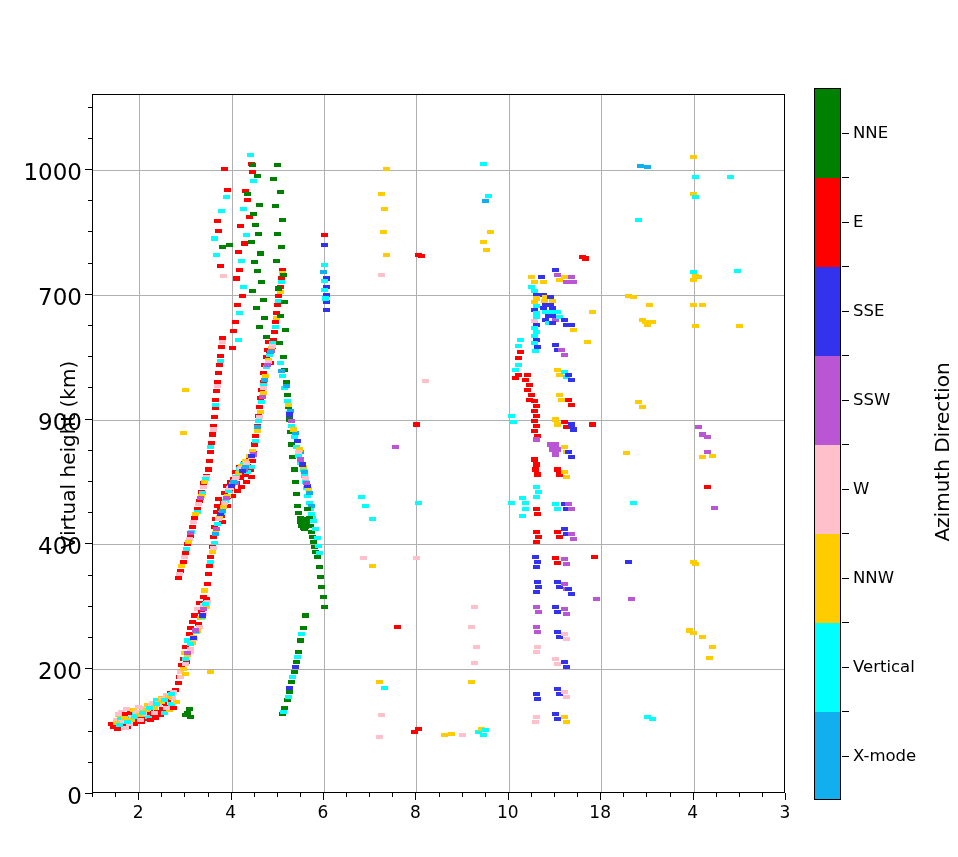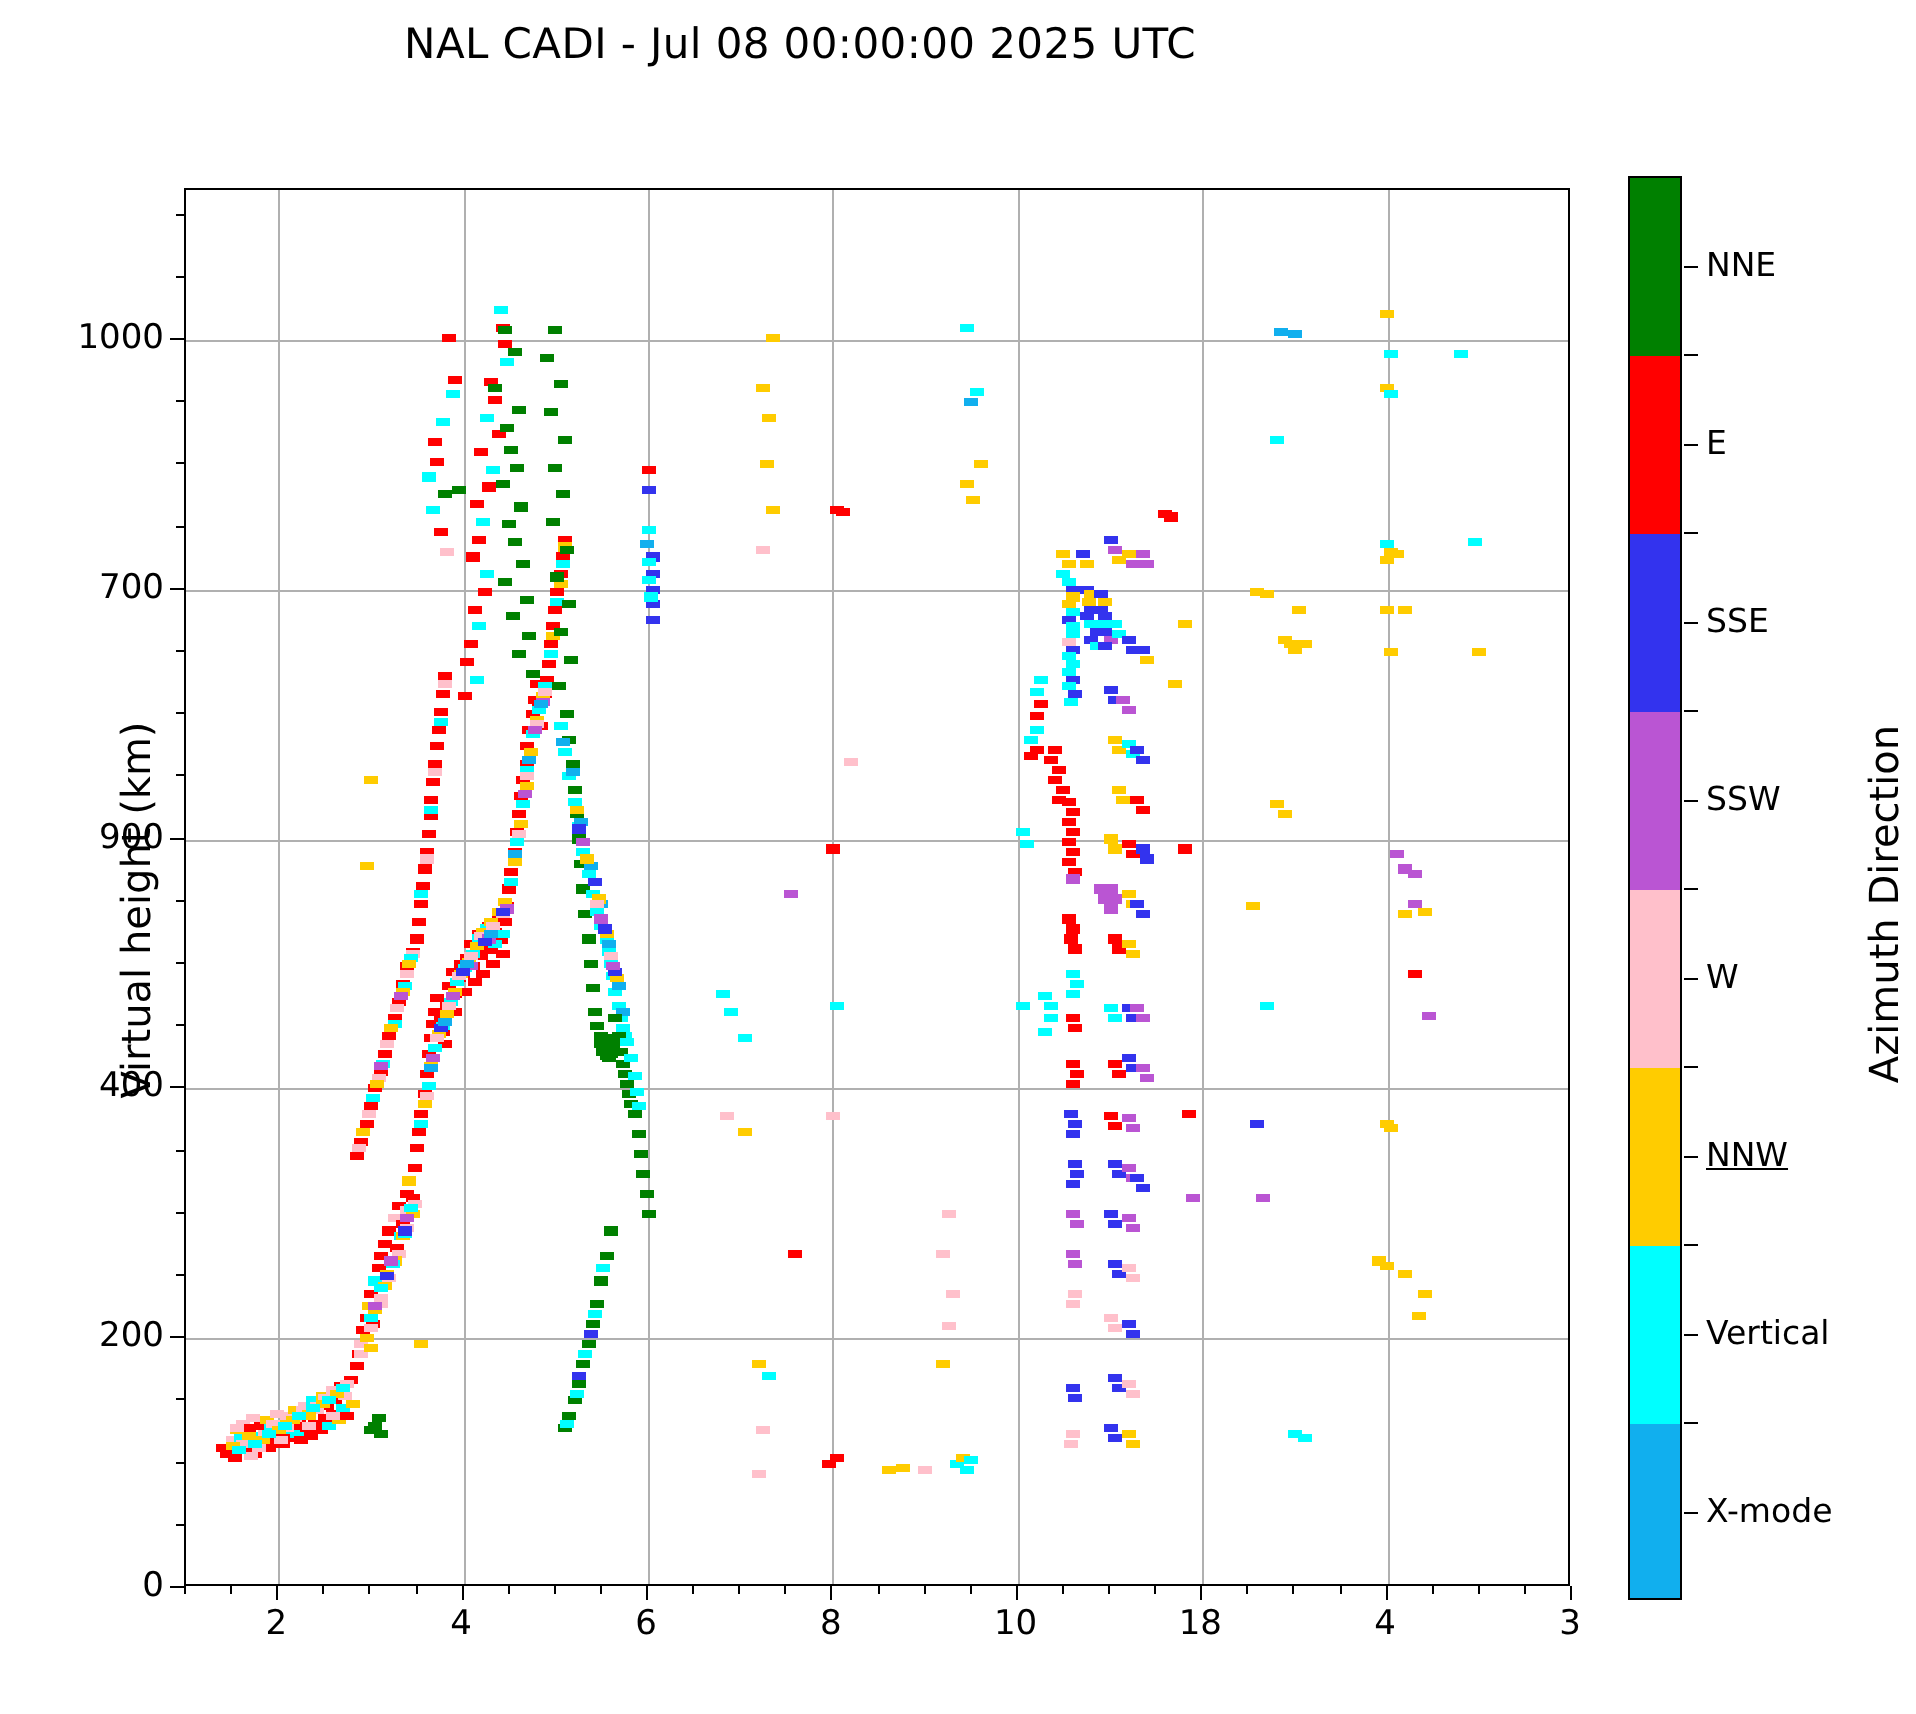--- a/index.html
+++ b/index.html
@@ -20,21 +20,21 @@
   #grid .v{width:1px;top:0;bottom:0;}
   #grid .h{height:1px;left:0;right:0;}
 
   #pts{position:absolute;inset:0;}
   #pts i{position:absolute;display:block;}
 
   
   .xtick{position:absolute;background:#000;width:1px;}
   .ytick{position:absolute;background:#000;height:1px;}
   .xlab{position:absolute;font-size:17px;text-align:center;width:60px;}
-  .ylab{position:absolute;font-size:17px;text-align:right;width:70px;}
+  .ylab{position:absolute;font-size:23px;text-align:right;width:70px;}
 
   
   #xtitle{position:absolute;left:92px;top:820px;width:693px;text-align:center;
           font-size:20px;}
   #ytitle{position:absolute;left:-92px;top:443px;width:320px;text-align:center;
           font-size:20px;transform:rotate(-90deg);transform-origin:center;}
 
   
   #cbar{position:absolute;left:814px;top:88px;width:27px;height:712px;
         border:1.2px solid #000;box-sizing:border-box;overflow:hidden;}
@@ -43,21 +43,20 @@
   .cbsep{position:absolute;left:842px;width:7px;height:1.3px;background:#000;}
   .cblab{position:absolute;left:853px;font-size:16.5px;white-space:nowrap;}
   #cbtitle{position:absolute;left:772px;top:440px;width:340px;text-align:center;
            font-size:20px;transform:rotate(-90deg);transform-origin:center;}
 </style>
 </head>
 <body>
 
 <div id="fig">
 
-  <div id="title">NAL CADI - Jul 08 00:00:00 2025 UTC</div>
 
   <div id="plot">
     <div id="grid">
         <div class="v" style="left: 46.2px;"></div>
         <div class="v" style="left: 138.6px;"></div>
         <div class="v" style="left: 231px;"></div>
         <div class="v" style="left: 323.4px;"></div>
         <div class="v" style="left: 415.8px;"></div>
         <div class="v" style="left: 508.2px;"></div>
         <div class="v" style="left: 600.6px;"></div>
@@ -964,21 +963,21 @@
       <div class="cbtick" style="top:310.5px;"></div>
       <div class="cblab" style="top:300.5px;">SSE</div>
       <div class="cbsep" style="top:355.0px;"></div>
       <div class="cbtick" style="top:399.5px;"></div>
       <div class="cblab" style="top:389.5px;">SSW</div>
       <div class="cbsep" style="top:444.0px;"></div>
       <div class="cbtick" style="top:488.5px;"></div>
       <div class="cblab" style="top:478.5px;">W</div>
       <div class="cbsep" style="top:533.0px;"></div>
       <div class="cbtick" style="top:577.5px;"></div>
-      <div class="cblab" style="top:567.5px;text-decoration:underline;">NNW</div>
+      <div class="cblab" style="top:567.5px;">NNW</div>
       <div class="cbsep" style="top:622.0px;"></div>
       <div class="cbtick" style="top:666.5px;"></div>
       <div class="cblab" style="top:656.5px;">Vertical</div>
       <div class="cbsep" style="top:711.0px;"></div>
       <div class="cbtick" style="top:755.5px;"></div>
       <div class="cblab" style="top:745.5px;">X-mode</div>
     </div>
   <div id="cbtitle">Azimuth Direction</div>
 
 </div>

